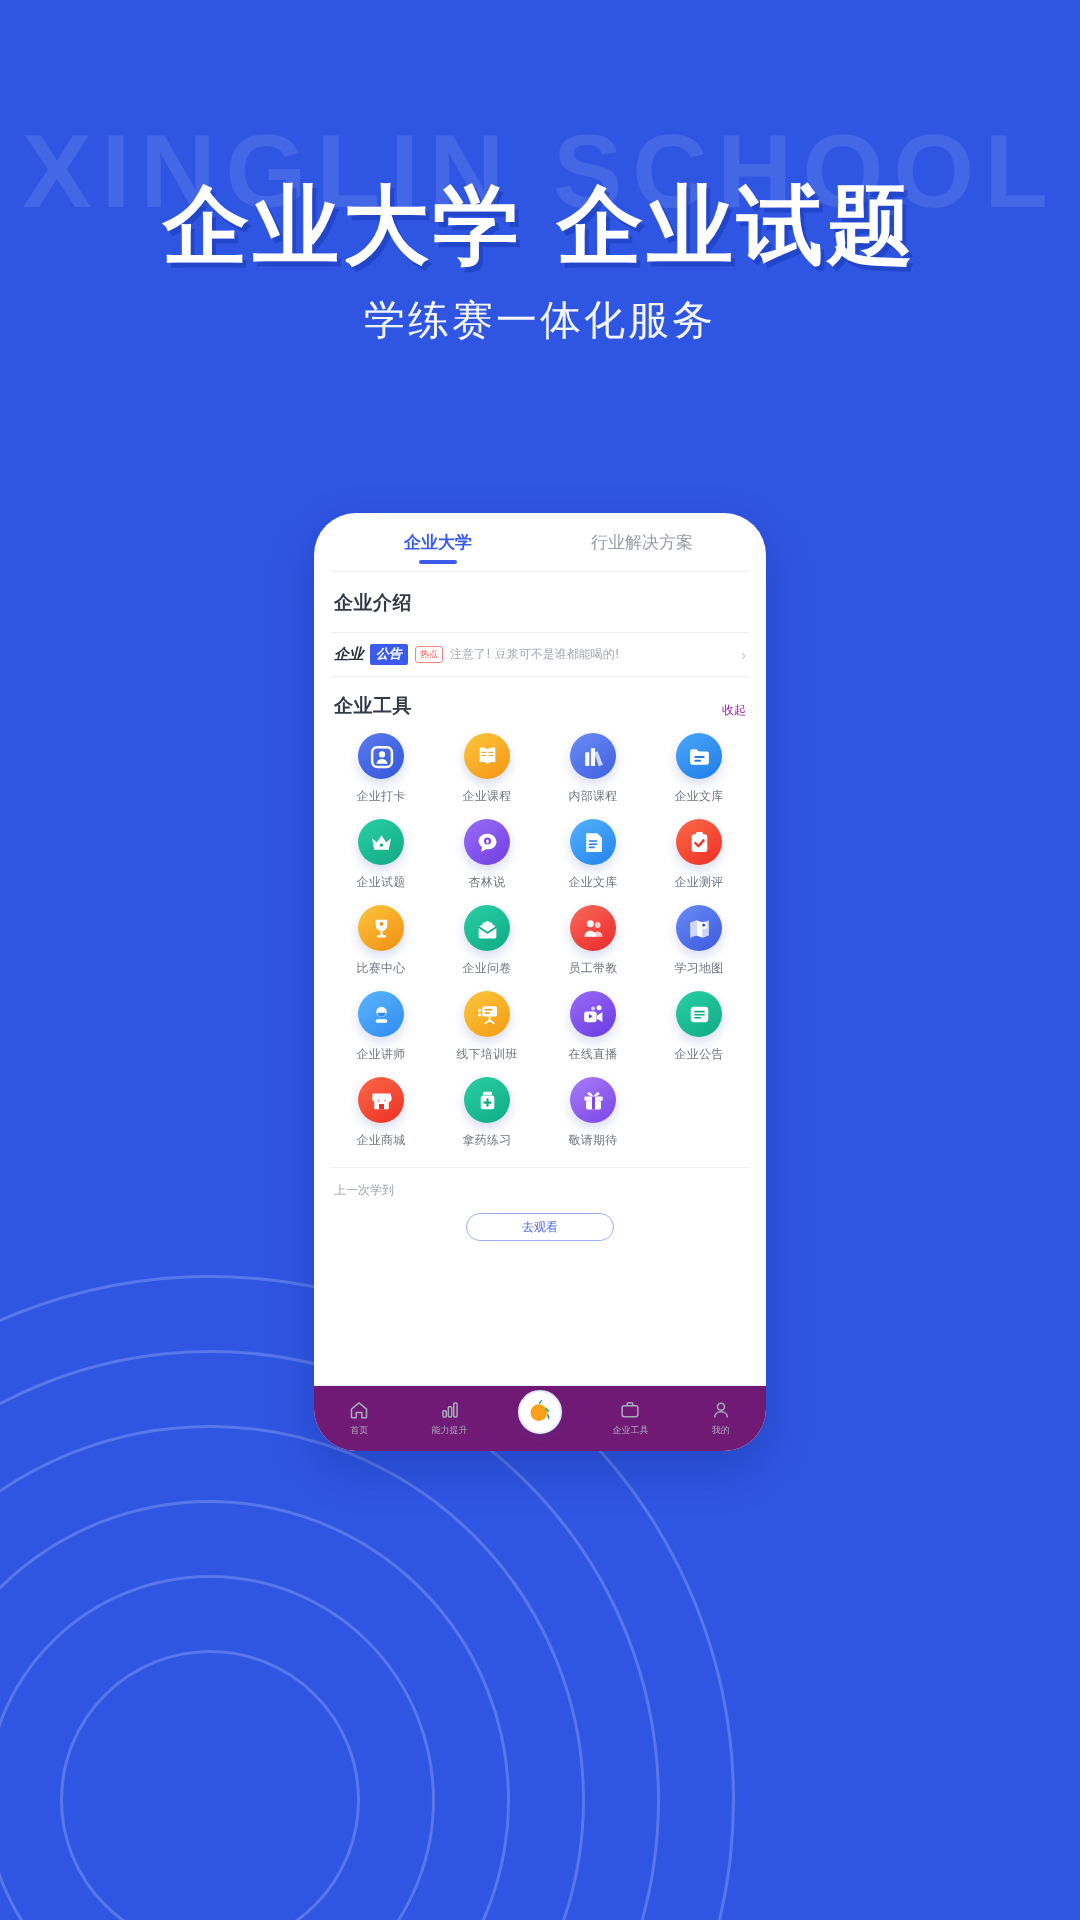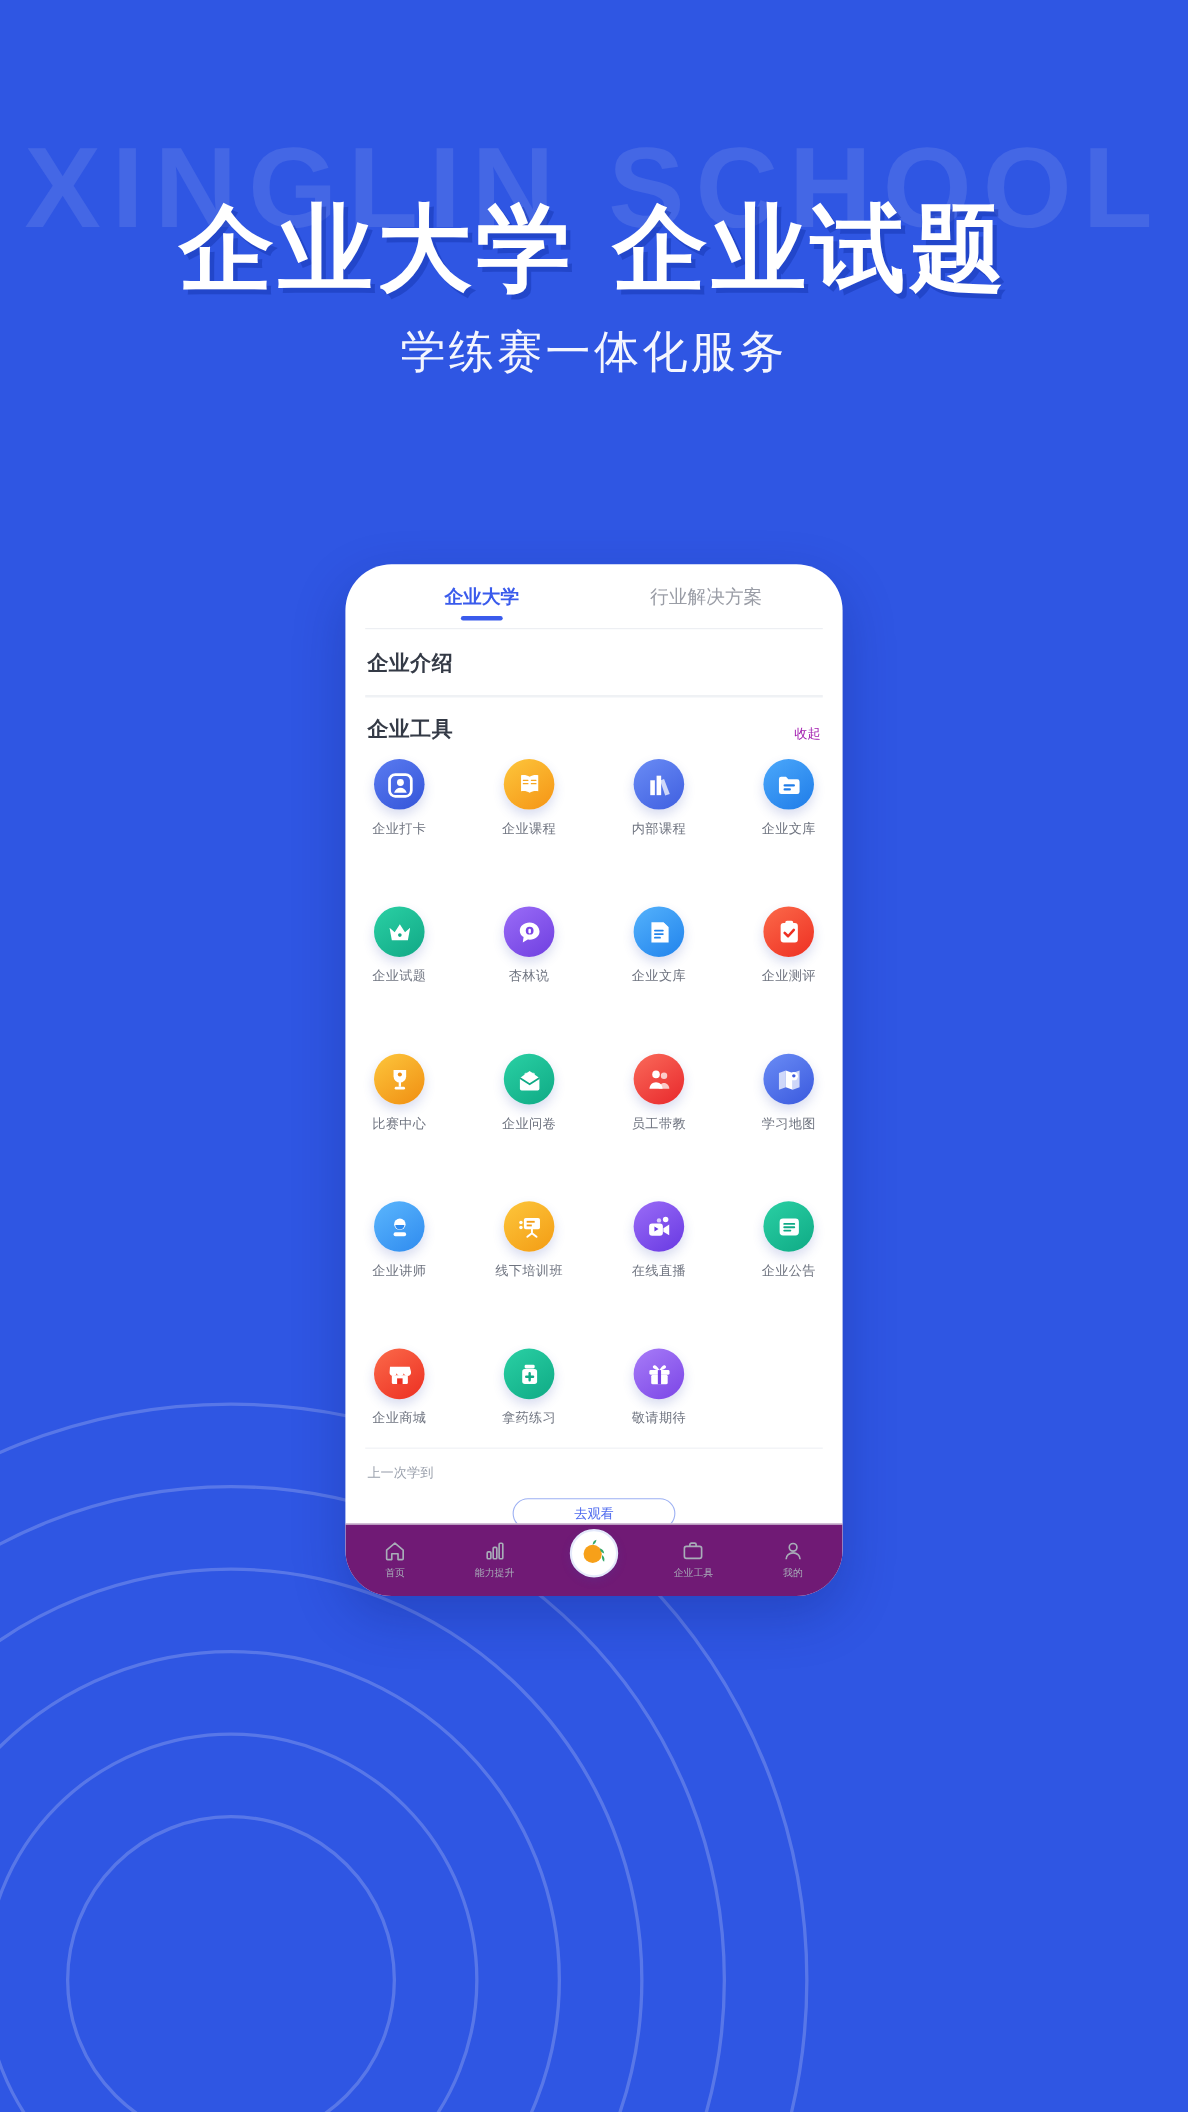--- a/index.html
+++ b/index.html
@@ -81,21 +81,21 @@
            padding:1px 4px; white-space:nowrap;
            font-family:"DejaVu Sans","Liberation Sans",sans-serif; }
   .n-text { flex:1; font-size:12px; color:#a4a8b2; white-space:nowrap; overflow:hidden;
             text-overflow:ellipsis; font-family:"DejaVu Sans","Liberation Sans",sans-serif; }
   .n-arrow { color:#b9bdc7; font-size:14px; }
 
   .tools-head { display:flex; align-items:flex-end; justify-content:space-between;
                 padding:16px 20px 4px; }
   .collapse { font-size:12px; color:#a21caf; font-family:Liberation Sans, sans-serif; }
 
-  .grid { display:grid; grid-template-columns:repeat(4,1fr); padding:10px 14px 4px;gap:48px; }
+  .grid { display:grid; grid-template-columns:repeat(4,1fr); padding:10px 14px 4px; }
   .cell { display:flex; flex-direction:column; align-items:center; margin-bottom:14px; }
   .ic { width:46px; height:46px; border-radius:50%; display:flex; align-items:center;
         justify-content:center; box-shadow:0 5px 11px rgba(60,80,180,0.20); }
   .ic svg { width:25px; height:25px; display:block; }
   .cap { margin-top:9px; font-size:12px; color:#6f7480; letter-spacing:.3px;
          font-family:"DejaVu Sans","Liberation Sans",sans-serif; }
 
   .last-wrap { border-top:1px solid #eef0f4; margin:0 18px 0; padding:14px 2px 0; }
   .last-text { font-size:12px; color:#9aa0ac; font-family:"DejaVu Sans","Liberation Sans",sans-serif; }
   .watch-btn { display:block; margin:14px auto 0; width:148px; height:28px; line-height:26px;
@@ -141,20 +141,27 @@
     <div class="hr"></div>
 
     <div class="scroll">
 
       <div class="intro">
         <div class="sec-title">企业介绍</div>
       </div>
 
       <div class="notice-wrap">
         <div class="hr" style="margin:0"></div>
+        <div class="notice">
+          <span class="n-brand">企业</span>
+          <span class="n-tag">公告</span>
+          <span class="n-hot">热点</span>
+          <span class="n-text">注意了! 豆浆可不是谁都能喝的!</span>
+          <span class="n-arrow">›</span>
+        </div>
         <div class="hr" style="margin:0"></div>
       </div>
 
       <div class="tools-head">
         <div class="sec-title">企业工具</div>
         <div class="collapse">收起</div>
       </div>
 
       <div class="grid" id="tool-grid">
           <div class="cell">

